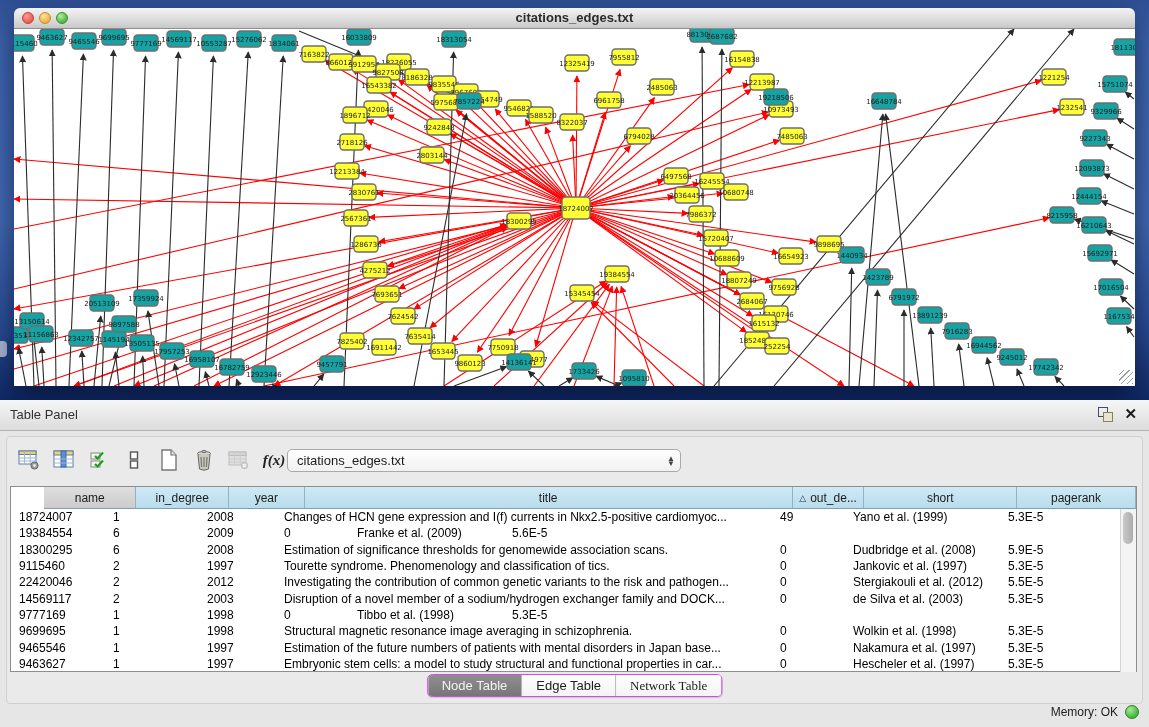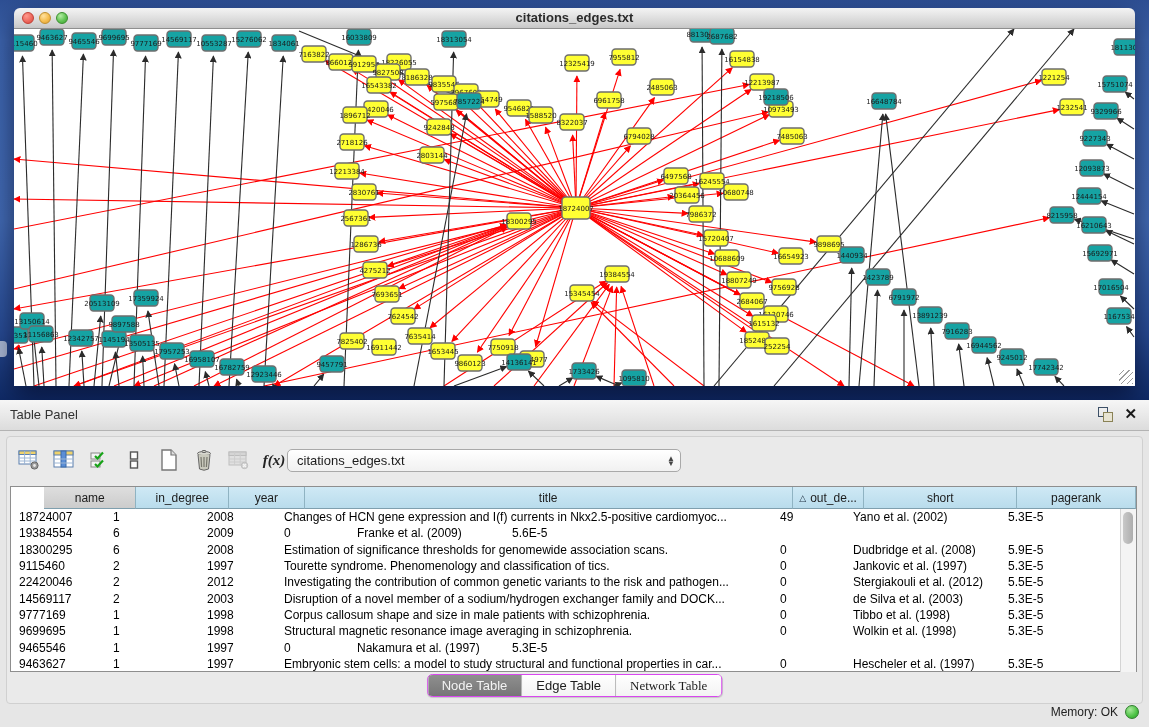--- a/index.html
+++ b/index.html
@@ -583,21 +583,21 @@
         <span>pagerank</span>
       </div>
     </div>
   <div class="tbody">
       <div class="tr">
         <div class="td" style="width: 94px;">18724007</div>
         <div class="td" style="width: 94px;">1</div>
         <div class="td" style="width: 77px;">2008</div>
         <div class="td" style="width: 496px;">Changes of HCN gene expression and I(f) currents in Nkx2.5-positive cardiomyoc...</div>
         <div class="td" style="width: 73px;">49</div>
-        <div class="td" style="width: 155px;">Yano et al. (2002)</div>
+        <div class="td" style="width: 155px;">Yano et al. (1999)</div>
         <div class="td" style="width: 121px;">5.3E-5</div>
       </div>
       <div class="tr">
         <div class="td" style="width: 94px;">19384554</div>
         <div class="td" style="width: 94px;">6</div>
         <div class="td" style="width: 77px;">2009</div>
         <div class="td" style="width: 73px;">0</div>
         <div class="td" style="width: 155px;">Franke et al. (2009)</div>
         <div class="td" style="width: 121px;">5.6E-5</div>
       </div>
@@ -634,38 +634,38 @@
         <div class="td" style="width: 77px;">2003</div>
         <div class="td" style="width: 496px;">Disruption of a novel member of a sodium/hydrogen exchanger family and DOCK...</div>
         <div class="td" style="width: 73px;">0</div>
         <div class="td" style="width: 155px;">de Silva et al. (2003)</div>
         <div class="td" style="width: 121px;">5.3E-5</div>
       </div>
       <div class="tr">
         <div class="td" style="width: 94px;">9777169</div>
         <div class="td" style="width: 94px;">1</div>
         <div class="td" style="width: 77px;">1998</div>
-        <div class="td" style="width: 496px;">Corpus callosum shape and size in male patients with schizophrenia.</div>
         <div class="td" style="width: 73px;">0</div>
         <div class="td" style="width: 155px;">Tibbo et al. (1998)</div>
         <div class="td" style="width: 121px;">5.3E-5</div>
       </div>
       <div class="tr">
         <div class="td" style="width: 94px;">9699695</div>
         <div class="td" style="width: 94px;">1</div>
         <div class="td" style="width: 77px;">1998</div>
         <div class="td" style="width: 496px;">Structural magnetic resonance image averaging in schizophrenia.</div>
         <div class="td" style="width: 73px;">0</div>
         <div class="td" style="width: 155px;">Wolkin et al. (1998)</div>
         <div class="td" style="width: 121px;">5.3E-5</div>
       </div>
       <div class="tr">
         <div class="td" style="width: 94px;">9465546</div>
         <div class="td" style="width: 94px;">1</div>
         <div class="td" style="width: 77px;">1997</div>
+        <div class="td" style="width: 496px;">Estimation of the future numbers of patients with mental disorders in Japan base...</div>
         <div class="td" style="width: 73px;">0</div>
         <div class="td" style="width: 155px;">Nakamura et al. (1997)</div>
         <div class="td" style="width: 121px;">5.3E-5</div>
       </div>
       <div class="tr">
         <div class="td" style="width: 94px;">9463627</div>
         <div class="td" style="width: 94px;">1</div>
         <div class="td" style="width: 77px;">1997</div>
         <div class="td" style="width: 496px;">Embryonic stem cells: a model to study structural and functional properties in car...</div>
         <div class="td" style="width: 73px;">0</div>

